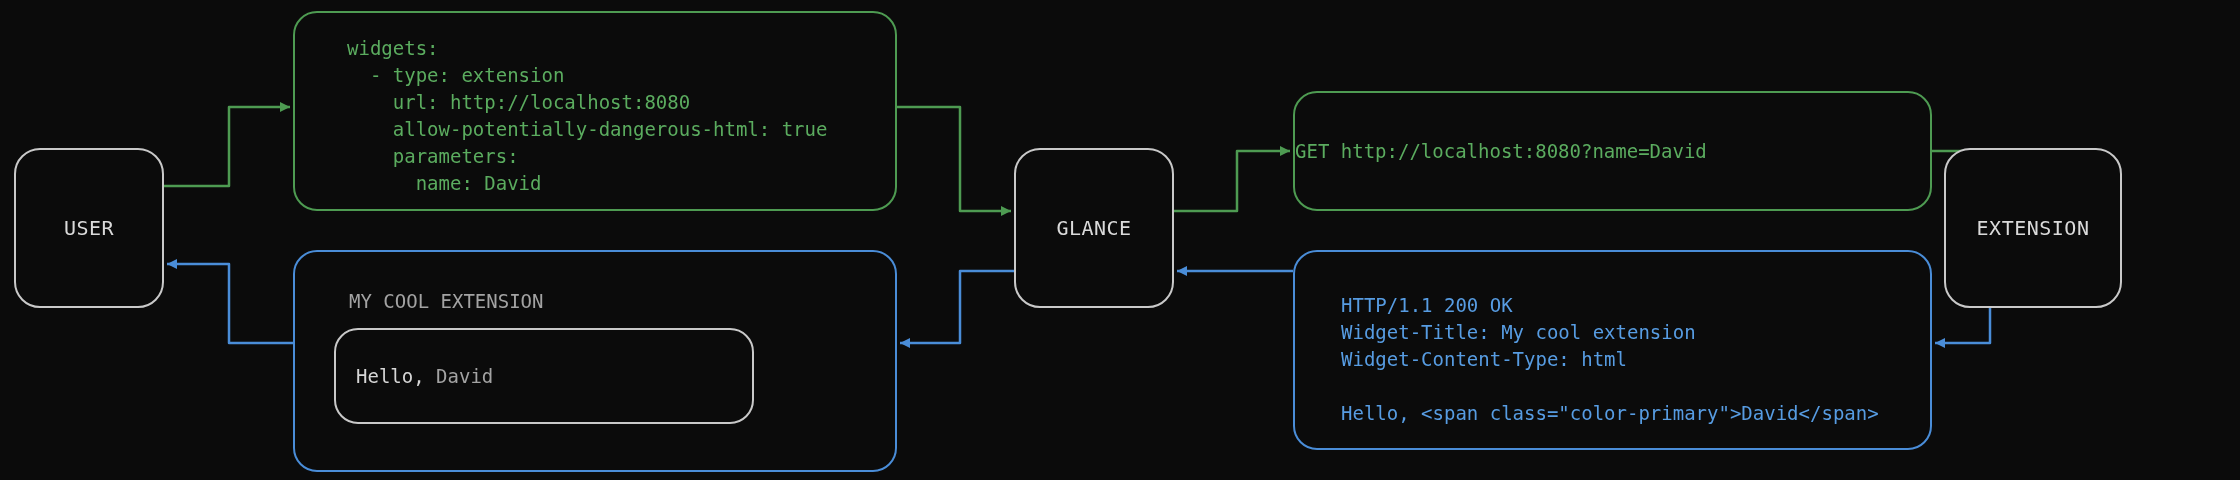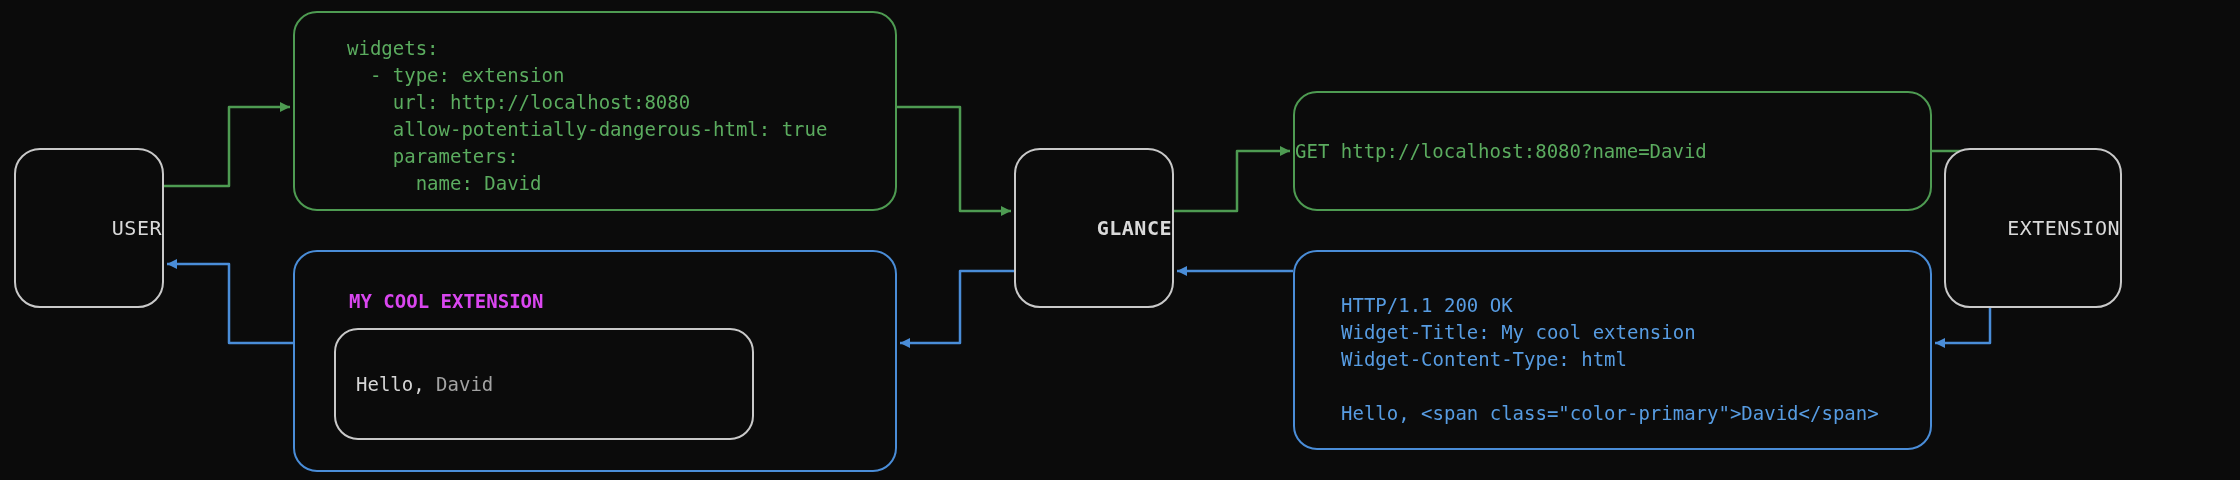--- a/index.html
+++ b/index.html
@@ -11,26 +11,26 @@
     font-family: "DejaVu Sans Mono", monospace;
   }
   .layer { position: absolute; left: 0; top: 0; }
 
   
   .node {
     position: absolute;
     border: 2px solid #c9c9c9;
     border-radius: 26px;
     background: #0b0b0b;
-    display: flex; align-items: center; justify-content: flex-end;
+    display: flex; align-items: center; justify-content: center;
     color: #dadada; font-size: 20px; letter-spacing: 0.5px;
     z-index: 2;
   }
   .node-user      { left: 14px;   top: 148px; width: 150px; height: 160px; }
-  .node-glance    { left: 1014px; top: 148px; width: 160px; height: 160px; font-weight: bold; }
+  .node-glance    { left: 1014px; top: 148px; width: 160px; height: 160px; }
   .node-extension { left: 1944px; top: 148px; width: 178px; height: 160px; }
 
   
   .box {
     position: absolute;
     border: 2px solid;
     border-radius: 24px;
     background: #0b0b0b;
     z-index: 2;
   }
@@ -43,30 +43,29 @@
   .box-preview  { left: 293px;  top: 250px; width: 604px; height: 222px; }
 
   .code {
     font-family: "DejaVu Sans Mono", monospace;
     font-size: 19px;
     line-height: 27px;
     white-space: pre;
   }
 
   .preview-title {
-    color: #d946ef;
+    color: #a3a3a3;
     font-size: 19px;
     margin: 38px 0 0 54px;
     white-space: pre;
-    font-weight: bold;
   }
   .hello-box {
     position: absolute;
     left: 39px; top: 76px;
-    width: 420px; height: 112px;
+    width: 420px; height: 96px;
     border: 2px solid #c9c9c9;
     border-radius: 24px;
     display: flex; align-items: center;
     padding-left: 20px;
     font-size: 19px;
     color: #d6d6d6;
     white-space: pre;
   }
   .hello-box .name { color: #a3a3a3; }
 

